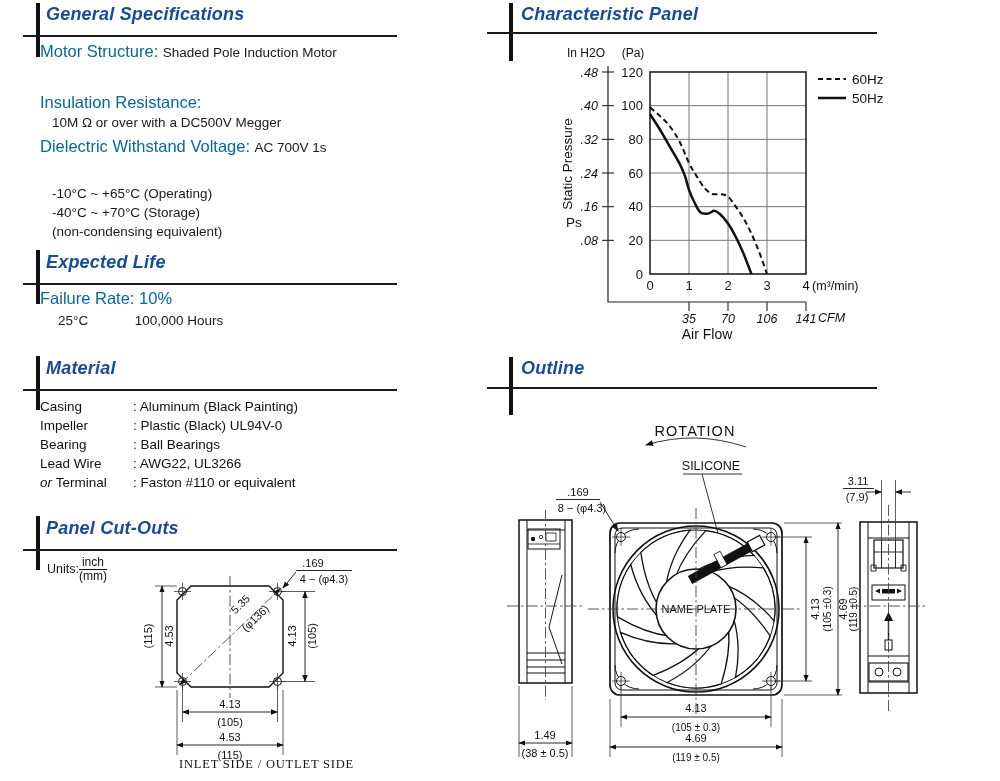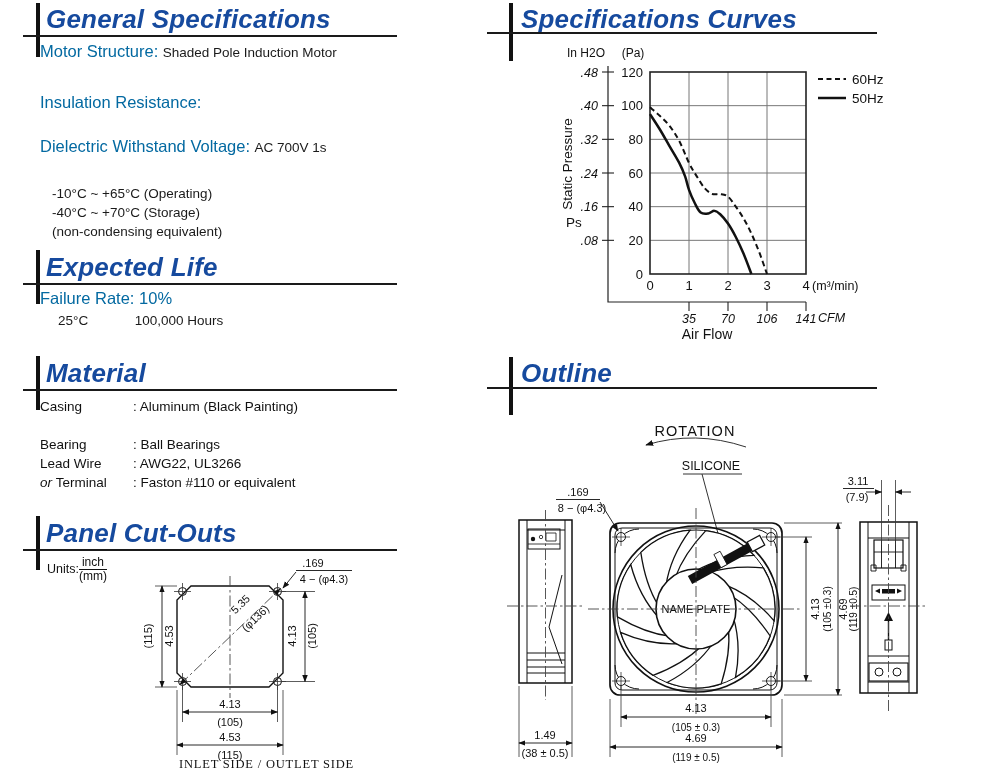--- a/index.html
+++ b/index.html
@@ -1,20 +1,20 @@
 <!DOCTYPE html>
 <html><head>
 <meta charset="utf-8">
 <style>
   html,body{margin:0;padding:0;background:#fff;}
   .page{position:relative;width:1000px;height:781px;background:#fff;overflow:hidden;
         font-family:"Liberation Sans","DejaVu Sans",sans-serif;color:#111;}
   .abs{position:absolute;}
   .sec-bar{position:absolute;width:4px;background:#111;}
-  .sec-title{position:absolute;font-style:italic;font-weight:600;font-size:26px;color:#164a9e;
+  .sec-title{position:absolute;font-style:italic;font-weight:600;font-size:18px;color:#164a9e;
              letter-spacing:.2px;white-space:nowrap;text-align:right;}
   .sec-rule{position:absolute;height:2px;background:#1a1a1a;}
   .gs-line{position:absolute;white-space:nowrap;}
   .lbl{font-size:16.5px;color:#0369a1;}
   .val{font-size:13.5px;color:#1a1a1a;}
   .ind{font-size:13.5px;color:#1a1a1a;}
   .mat-row{position:absolute;white-space:nowrap;font-size:13.5px;}
   .mat-lab{display:inline-block;width:93px;}
   .mat-pre{font-style:italic;}
   .units-wrap{position:absolute;display:flex;align-items:center;font-size:12.5px;}
@@ -39,20 +39,21 @@
   <div class="sec-title" style="left:46px;top:4px">General Specifications</div>
   <div class="sec-rule" style="left:23px;top:35px;width:374px"></div>
 
   <div class="gs-line" style="left:40px;top:42px">
     <span class="lbl">Motor Structure:</span>
     <span class="val">Shaded Pole Induction Motor</span>
   </div>
   <div class="gs-line" style="left:40px;top:93px">
     <span class="lbl">Insulation Resistance:</span>
   </div>
+  <div class="gs-line ind" style="left:52px;top:115px">10M Ω or over with a DC500V Megger</div>
   <div class="gs-line" style="left:40px;top:137px">
     <span class="lbl">Dielectric Withstand Voltage:</span>
     <span class="val">AC 700V 1s</span>
   </div>
   <div class="gs-line ind" style="left:52px;top:186px">-10°C ~ +65°C (Operating)</div>
   <div class="gs-line ind" style="left:52px;top:205px">-40°C ~ +70°C (Storage)</div>
   <div class="gs-line ind" style="left:52px;top:224px">(non-condensing equivalent)</div>
 
   <div class="sec-bar" style="left:36px;top:250px;height:54px"></div>
   <div class="sec-title" style="left:46px;top:252px">Expected Life</div>
@@ -63,20 +64,23 @@
   <div class="gs-line" style="left:58px;top:311px">
     <span class="val">25°C</span>
     <span class="val" style="margin-left:42px">100,000 Hours</span>
   </div>
 
   <div class="sec-bar" style="left:36px;top:356px;height:54px"></div>
   <div class="sec-title" style="left:46px;top:358px">Material</div>
   <div class="sec-rule" style="left:23px;top:389px;width:374px"></div>
   <div class="mat-row" style="left:40px;top:399px">
     <span class="mat-lab">Casing</span><span>: Aluminum (Black Painting)</span>
+  </div>
+  <div class="mat-row" style="left:40px;top:418px">
+    <span class="mat-lab">Impeller</span><span>: Plastic (Black) UL94V-0</span>
   </div>
   <div class="mat-row" style="left:40px;top:437px">
     <span class="mat-lab">Bearing</span><span>: Ball Bearings</span>
   </div>
   <div class="mat-row" style="left:40px;top:456px">
     <span class="mat-lab">Lead Wire</span><span>: AWG22, UL3266</span>
   </div>
   <div class="mat-row" style="left:40px;top:475px">
     <span class="mat-lab"><span class="mat-pre">or </span><span>Terminal</span></span><span>: Faston #110 or equivalent</span>
   </div>
@@ -139,21 +143,21 @@
     <text class="dimtxt" text-anchor="middle" x="230" y="759">(115)</text>
 
     <text class="dimtxt" text-anchor="middle" x="313" y="567">.169</text>
     <line class="dim" x1="296" y1="570.5" x2="352" y2="570.5"></line>
     <text class="dimtxt" text-anchor="middle" x="324" y="583">4 − (φ4.3)</text>
     <line class="dim" x1="296" y1="572" x2="283" y2="588" marker-end="url(#aP)"></line>
   </svg>
   <div class="caption" style="left:118px;top:757px;width:236px">INLET SIDE / OUTLET SIDE</div>
 
   <div class="sec-bar" style="left:509px;top:3px;height:58px"></div>
-  <div class="sec-title" style="left:521px;top:4px">Specifications Curves</div>
+  <div class="sec-title" style="left:521px;top:4px">Characteristic Panel</div>
   <div class="sec-rule" style="left:487px;top:32px;width:390px"></div>
 
   <svg class="abs" style="left:540px;top:40px" width="460" height="315" viewBox="540 40 460 315">
 
     <text x="586" y="57" font-size="12" text-anchor="middle">In H2O</text>
     <text x="633" y="57" font-size="12" text-anchor="middle">(Pa)</text>
 
     <text font-size="13.5" text-anchor="middle" transform="rotate(-90 572 164)" x="572" y="164">Static Pressure</text>
     <text x="566" y="227" font-size="13.5">Ps</text>
 

